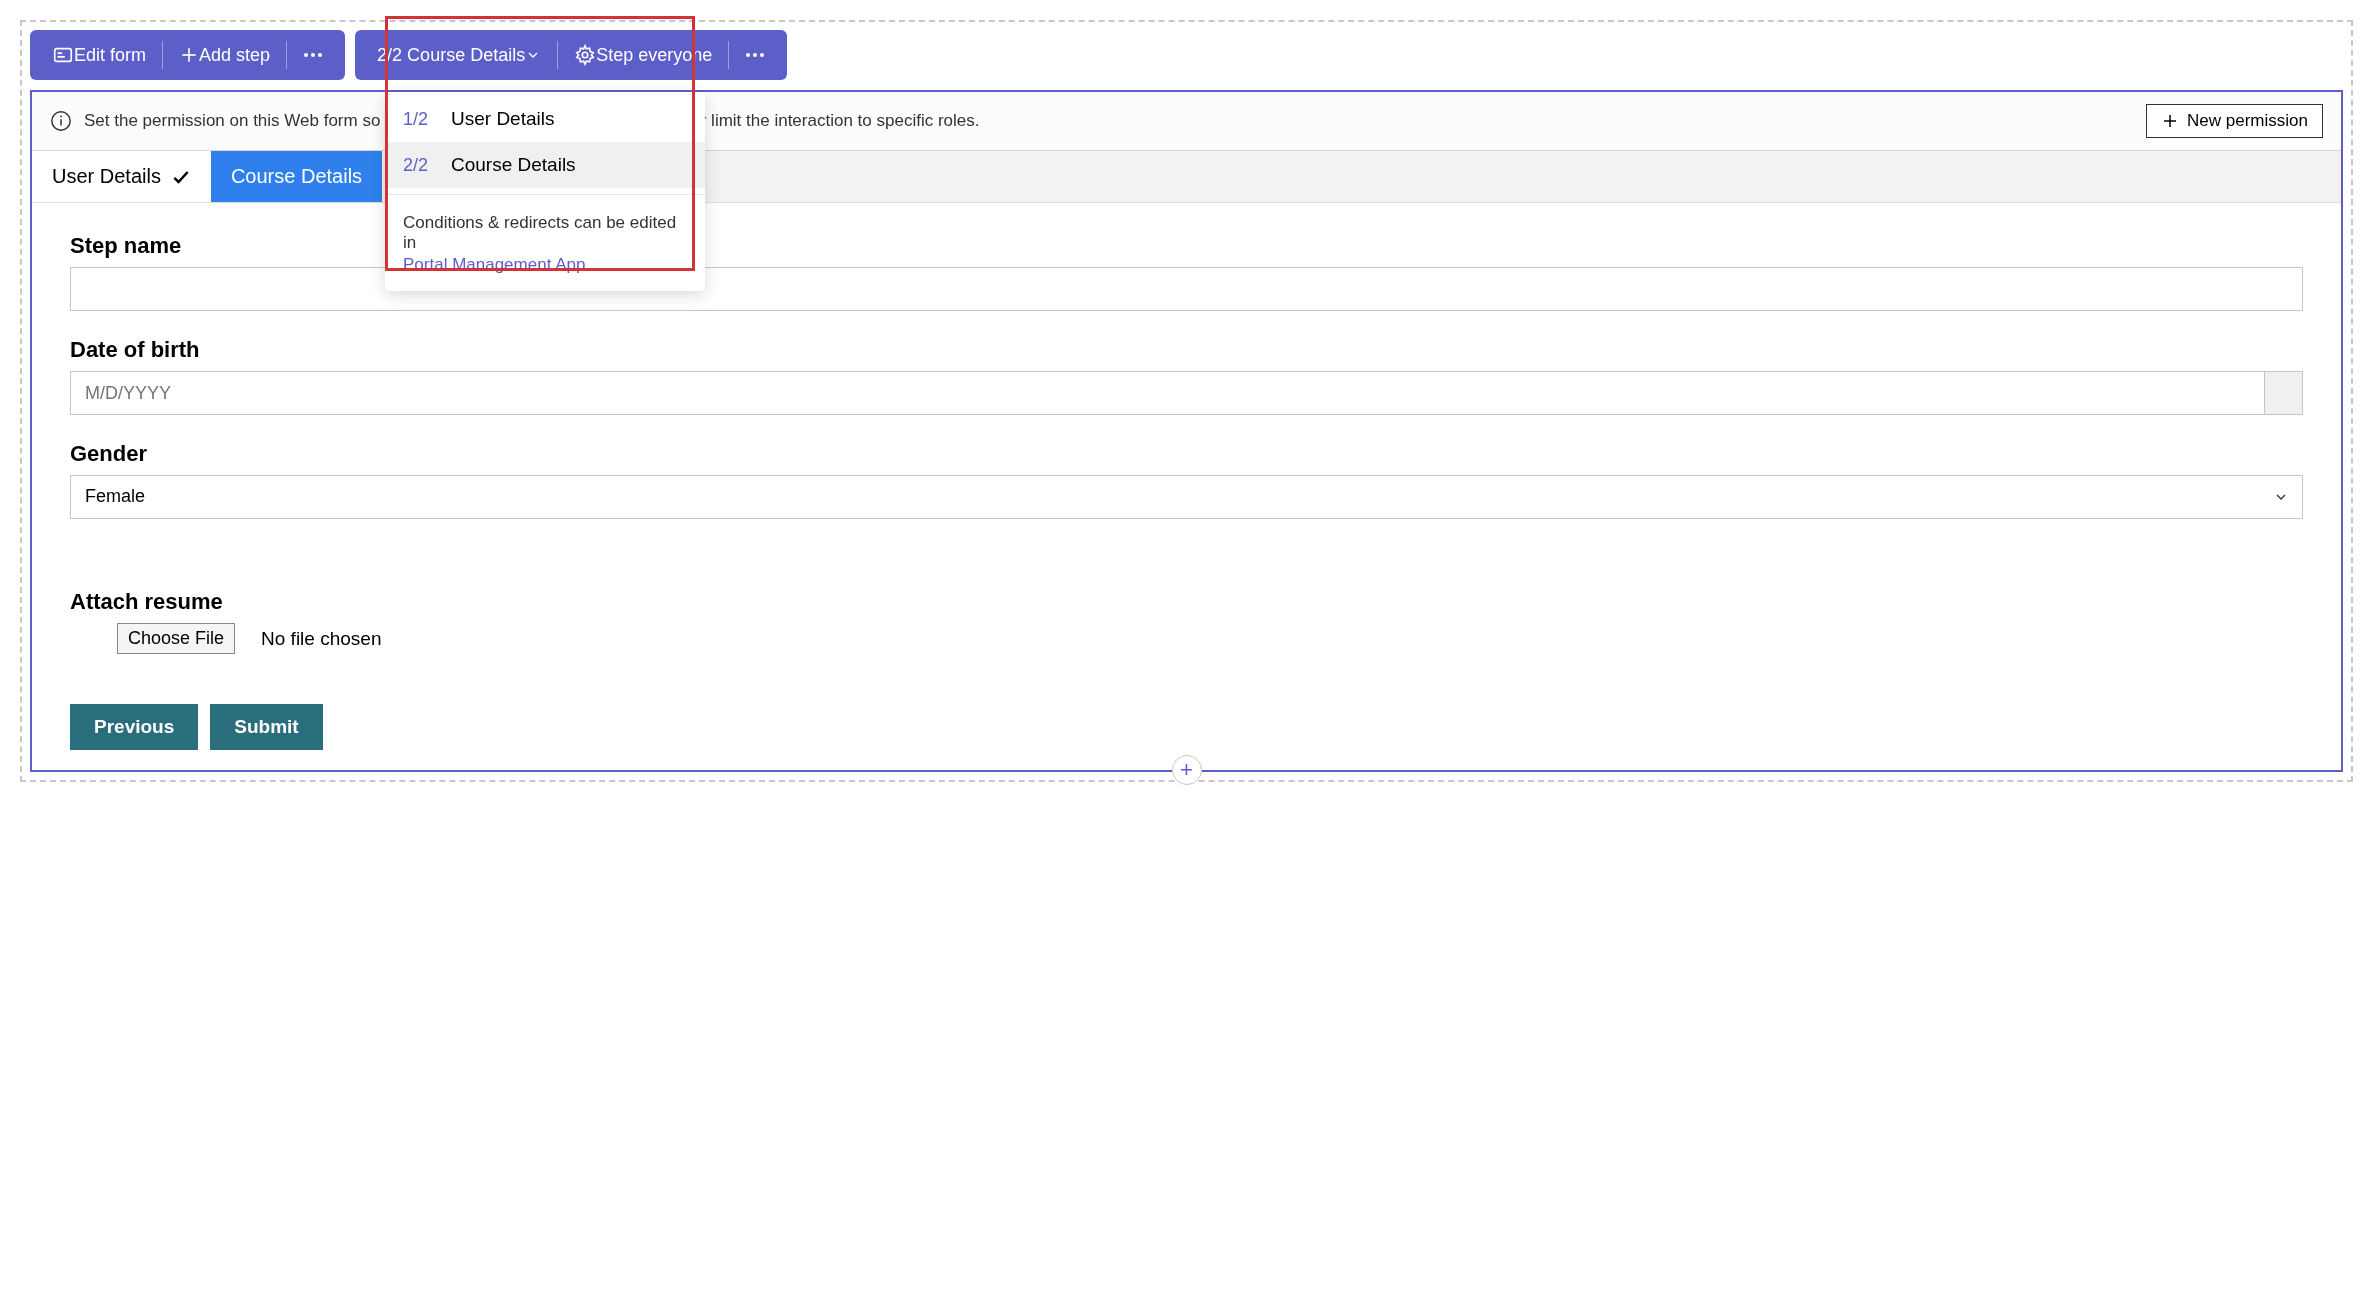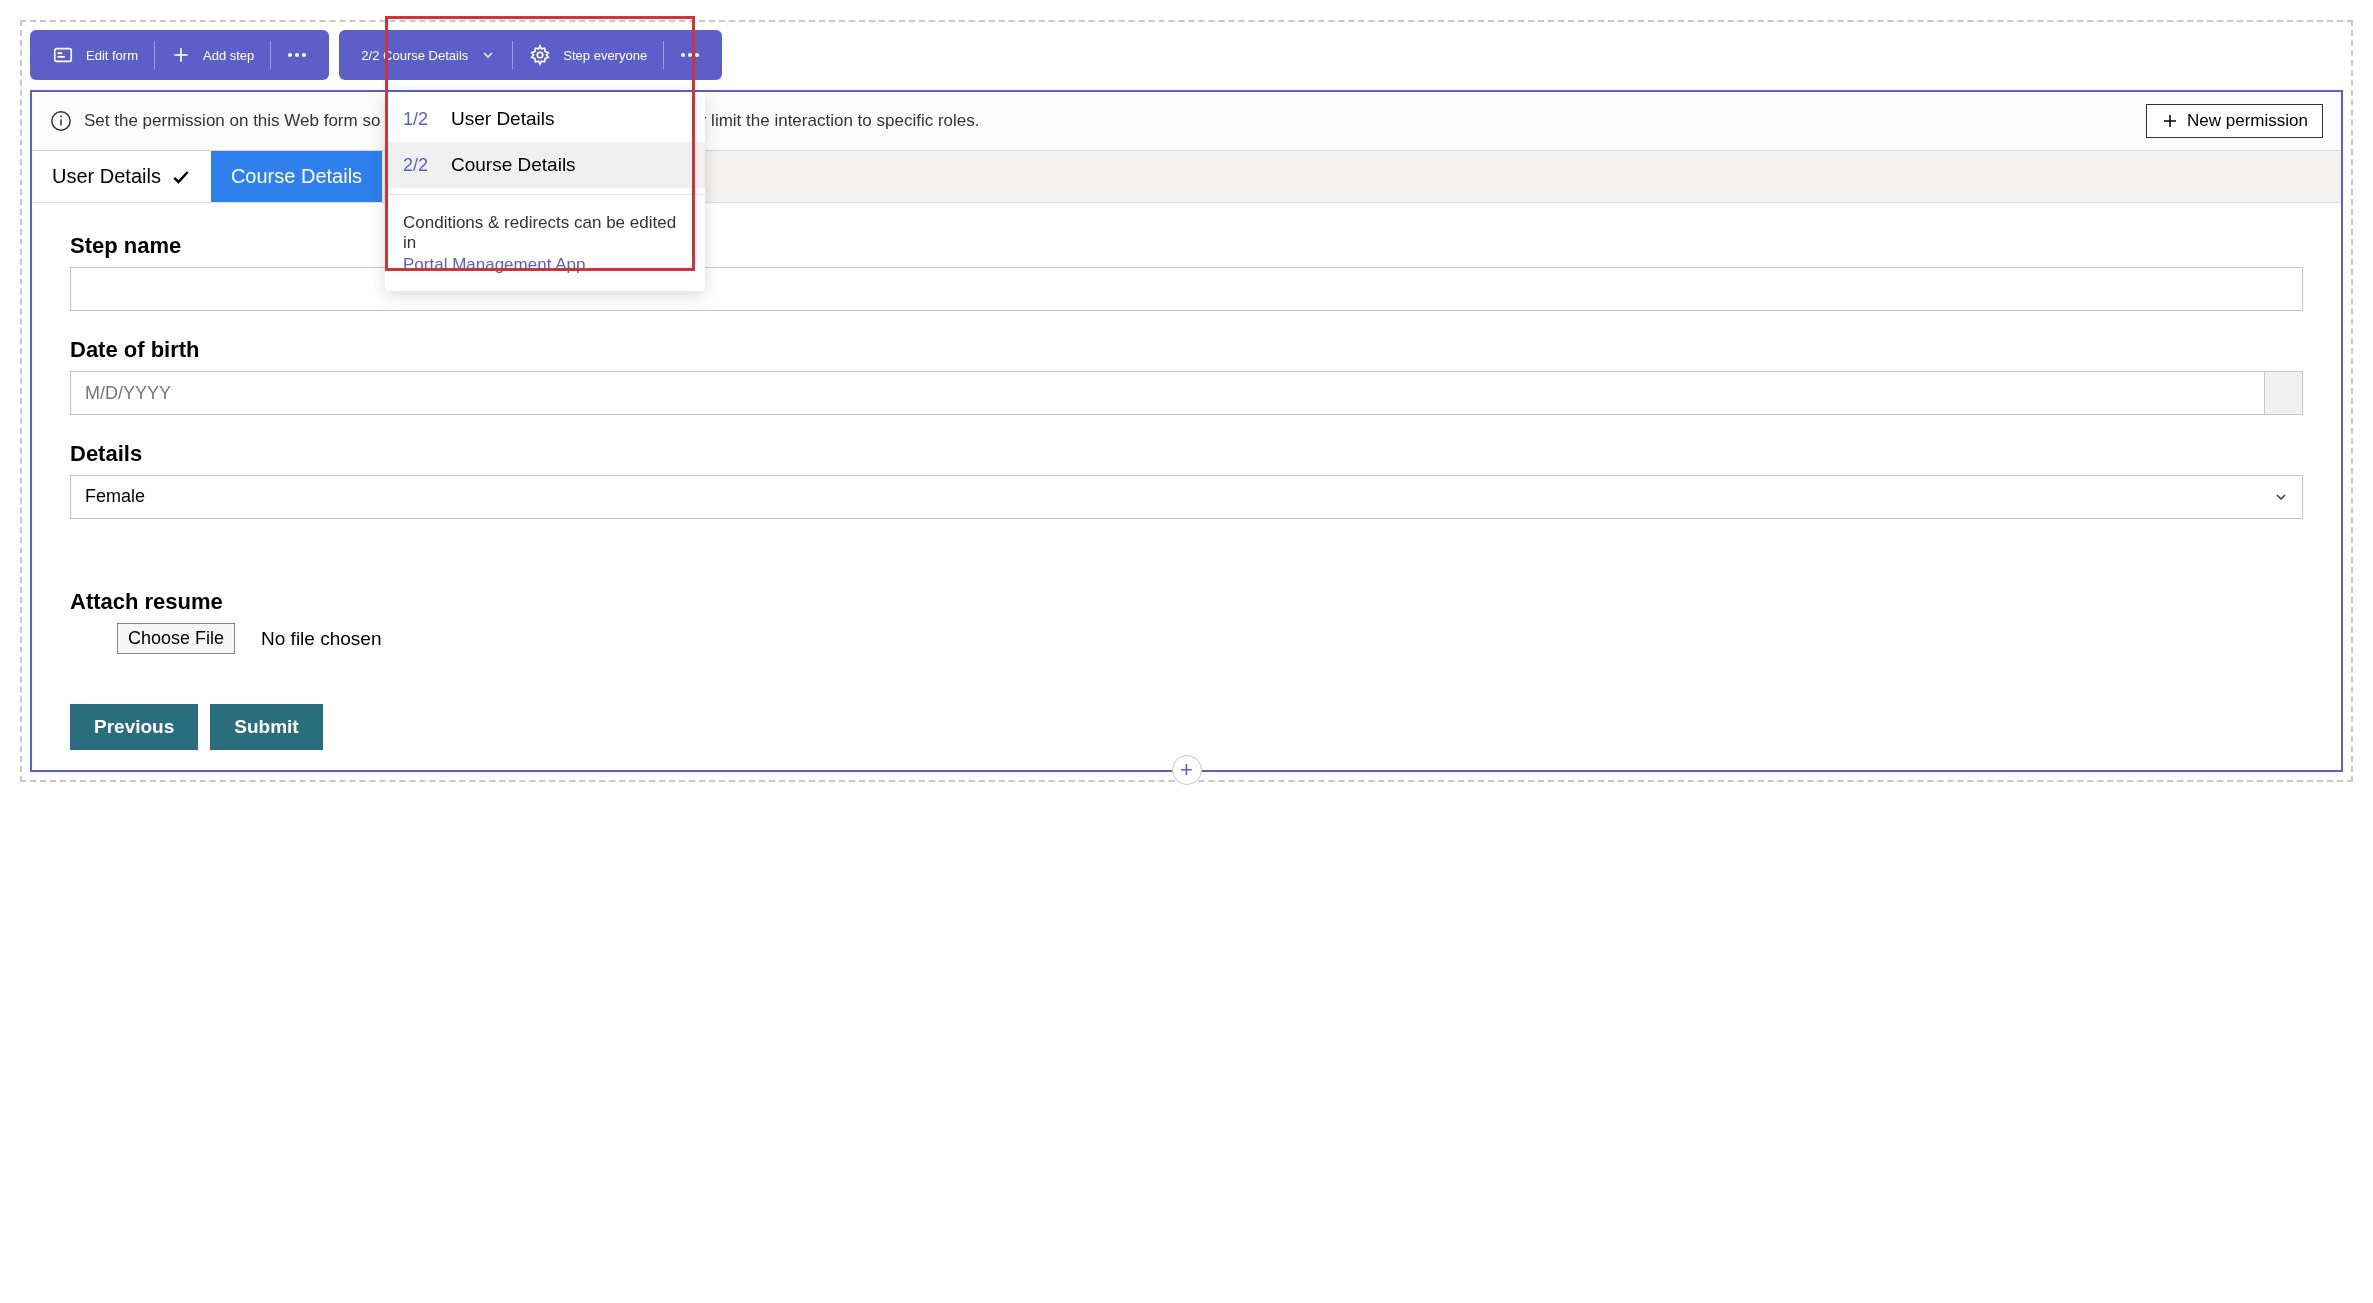--- a/index.html
+++ b/index.html
@@ -29,23 +29,23 @@
       align-items: center;
       background: #5b5fc7;
       border-radius: 6px;
       padding: 6px 8px;
       color: #ffffff;
       height: 50px;
     }
     .toolbar-item {
       display: flex;
       align-items: center;
-      gap: 12px;
+      gap: 0;
       padding: 6px 14px;
-      font-size: 13px;
+      font-size: 18px;
       cursor: pointer;
       white-space: nowrap;
     }
     .toolbar-divider {
       width: 1px;
       height: 28px;
       background: rgba(255,255,255,0.4);
       margin: 0 2px;
     }
     .toolbar-icon {
@@ -407,21 +407,21 @@
 
       <div class="field">
         <div class="field-label">Date of birth</div>
         <div class="date-wrap">
           <input type="text" class="date-input" placeholder="M/D/YYYY" style="">
           <button class="date-btn"></button>
         </div>
       </div>
 
       <div class="field">
-        <div class="field-label">Details</div>
+        <div class="field-label">Gender</div>
         <div class="select-wrap">
           <div class="select-input">Female</div>
           <span class="select-chevron">
             <svg width="16" height="16" viewBox="0 0 24 24" fill="none" stroke="#333" stroke-width="2">
               <polyline points="6 9 12 15 18 9"></polyline>
             </svg>
           </span>
         </div>
       </div>
 

